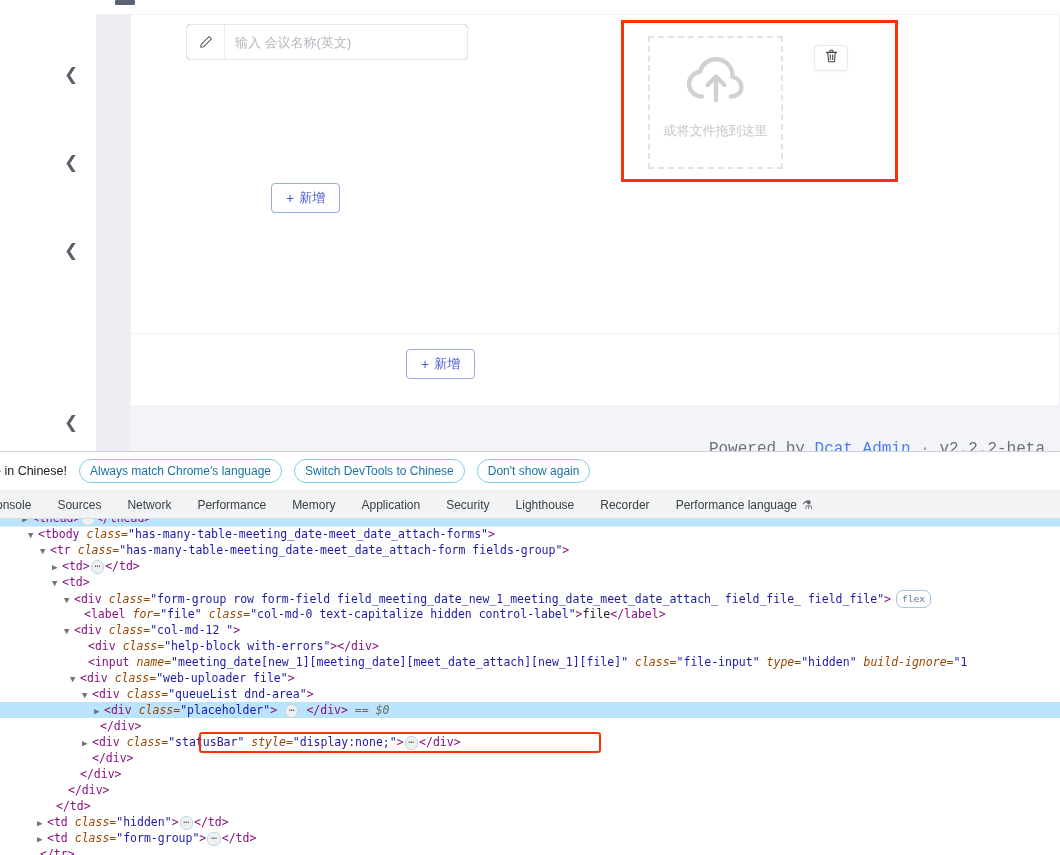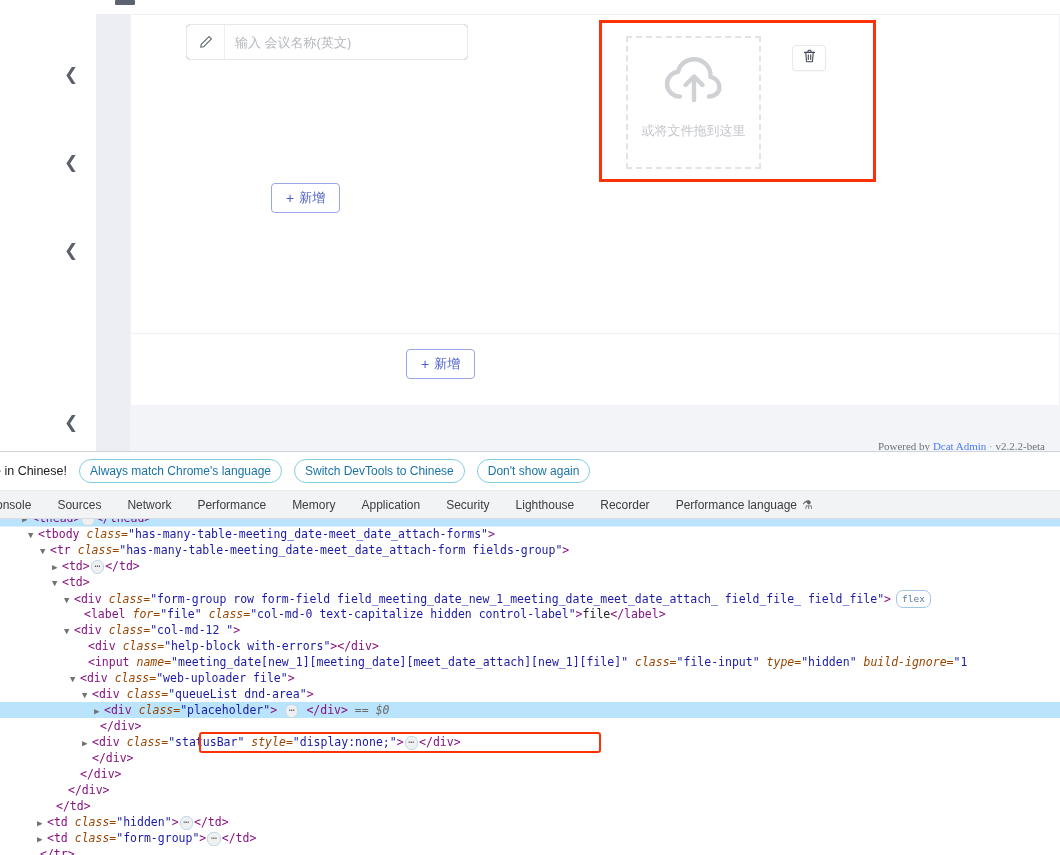--- a/index.html
+++ b/index.html
@@ -66,21 +66,21 @@
   .input-prefix svg { width: 14px; height: 14px; }
   .text-input {
     flex: 1; border: none; outline: none; padding: 0 10px;
     font-family: "Liberation Sans", sans-serif; font-size: 13px; color: #3f4254;
     background: #fff;
   }
   .text-input::placeholder { color: #b4b7bd; }
 
   
   .upload-annotated {
-    position: absolute; left: 599px; top: 20px; width: 277px; height: 162px;
+    position: absolute; left: 621px; top: 20px; width: 277px; height: 162px;
     border: 3px solid #fc3206; background: #ffffff;
   }
   .dnd-area {
     position: absolute; left: 24px; top: 13px; width: 135px; height: 133px;
     border: 2px dashed #e2e3e6;
     display: flex; flex-direction: column; align-items: center; justify-content: flex-start;
   }
   .cloud-ico { margin-top: 18px; }
   .cloud-ico svg { width: 62px; height: 48px; display: block; }
   .dnd-text {
@@ -102,22 +102,22 @@
     border: 1px solid #9aa6e8; border-radius: 4px; background: #ffffff;
     color: #4a5ec8; font-size: 13px; cursor: pointer; white-space: nowrap;
     font-family: "Liberation Sans", sans-serif;
   }
   .btn-add .plus { font-size: 14px; }
   .btn-add-1 { left: 271px; top: 183px; }
   .btn-add-2 { left: 406px; top: 349px; }
 
   .powered {
     position: absolute; left: 0; top: 440px; width: 1045px;
-    text-align: right; font-size: 11px; color: #6d7278;
-    font-family: Liberation Serif, serif;
+    text-align: right; font-size: 16px; color: #6d7278;
+    font-family: Liberation Mono, monospace;
   }
   .powered a { color: #4c7cf3; text-decoration: none; }
   .powered .dot { color: #9aa0a6; }
 
   
   .devtools {
     position: absolute; left: 0; top: 451px; width: 1060px; height: 404px;
     background: #ffffff; border-top: 1px solid #cfd2d6;
   }
   .i18n-banner {

